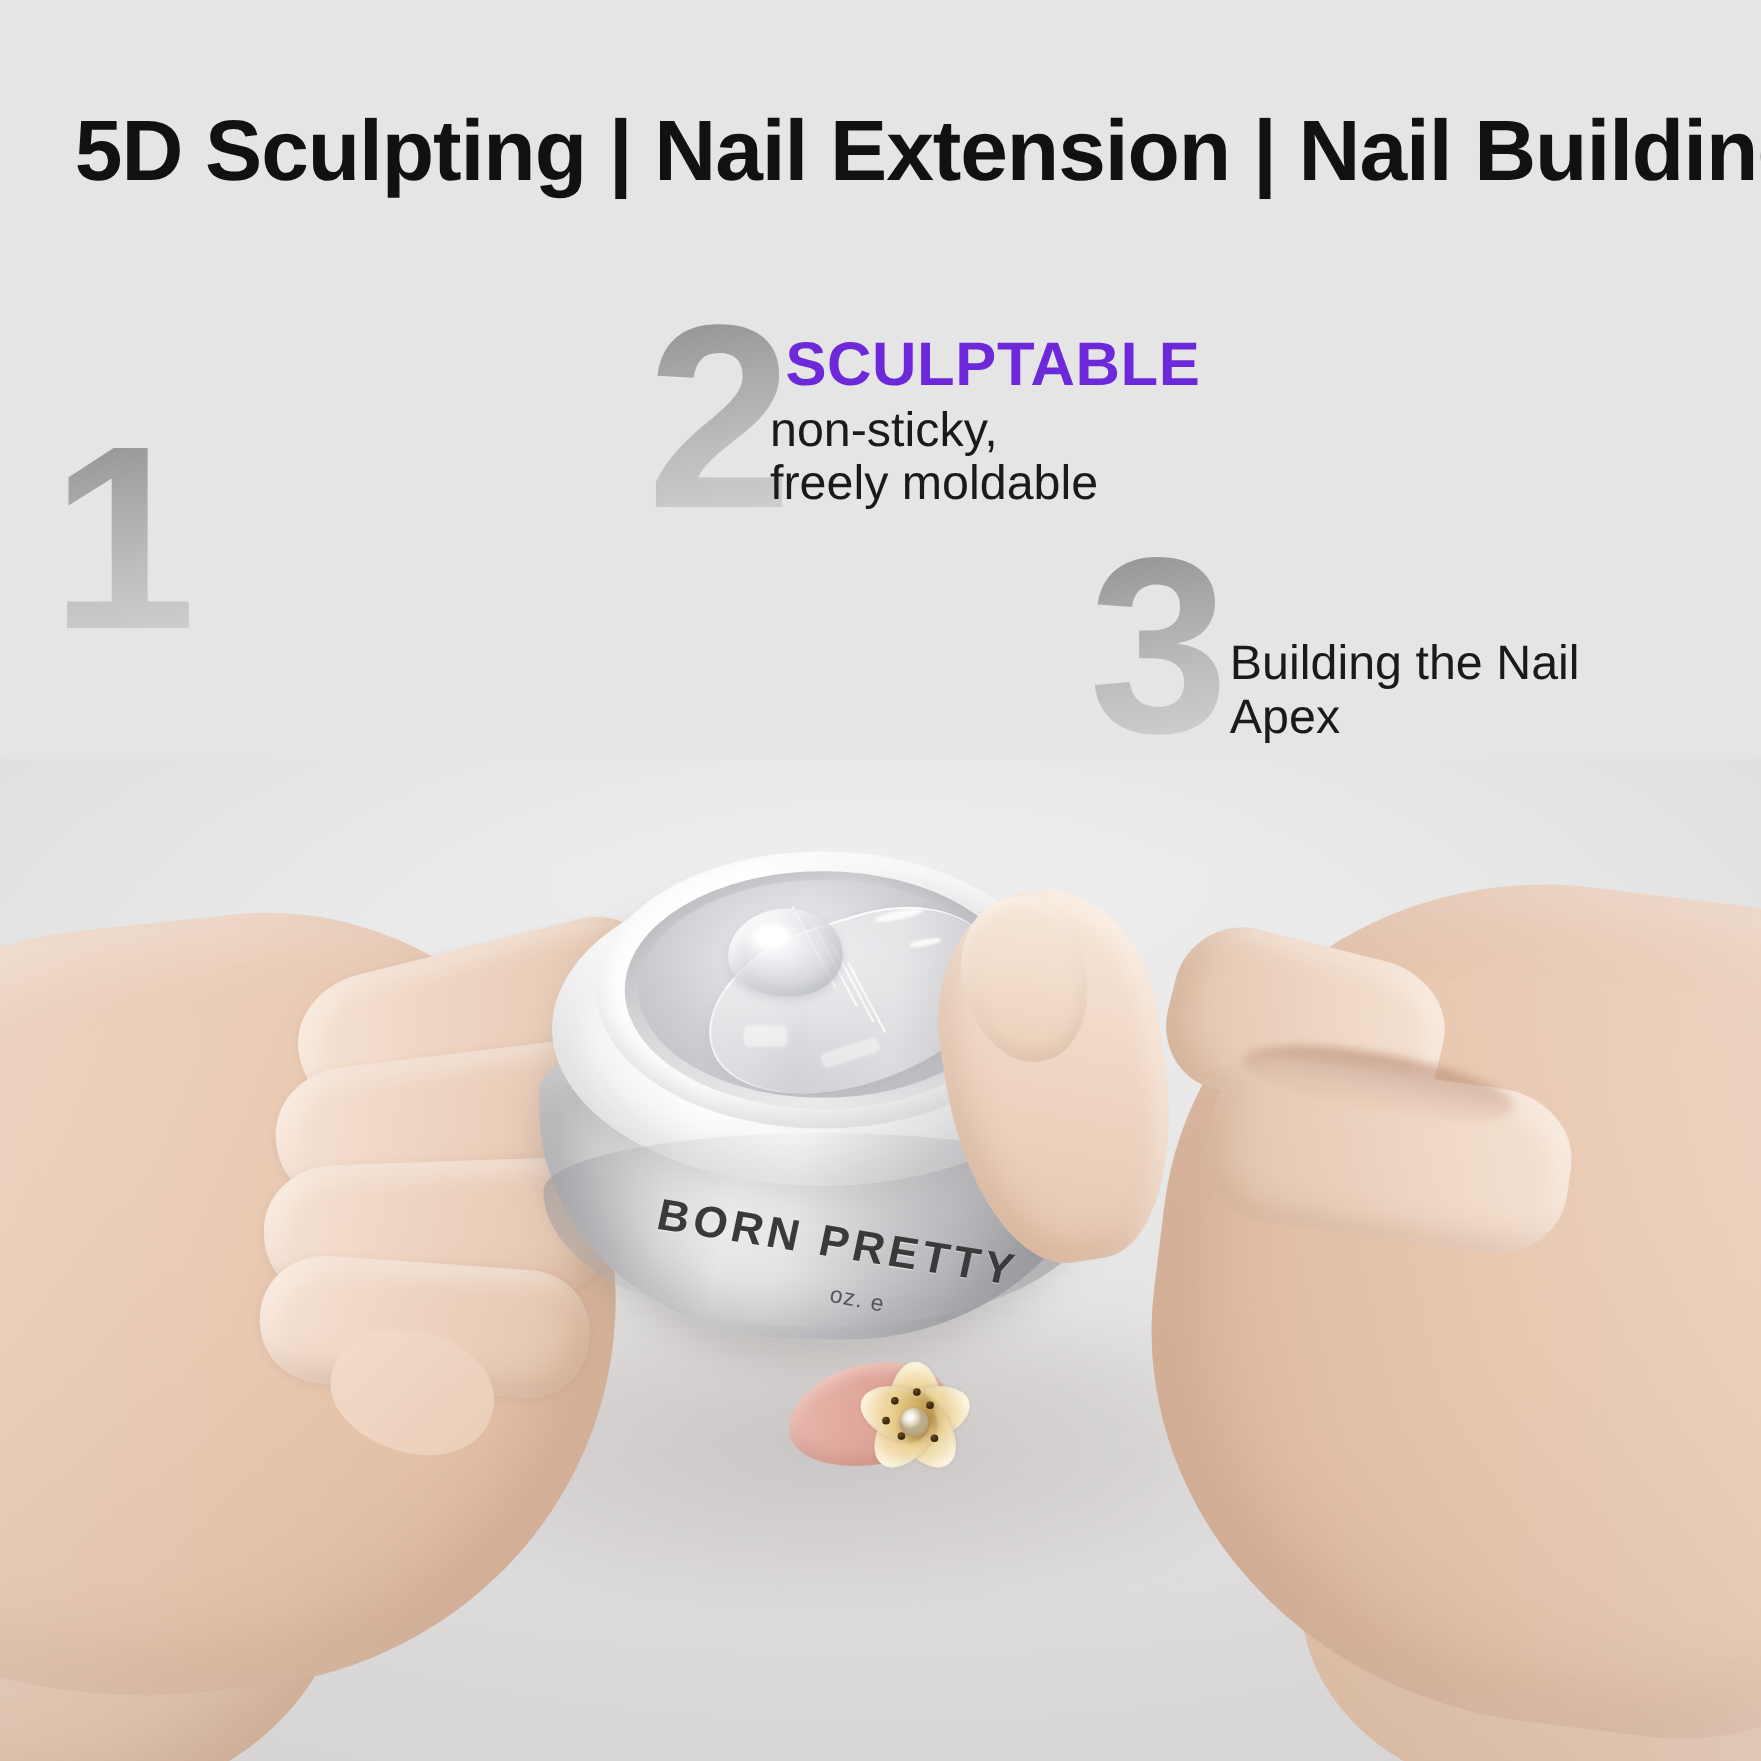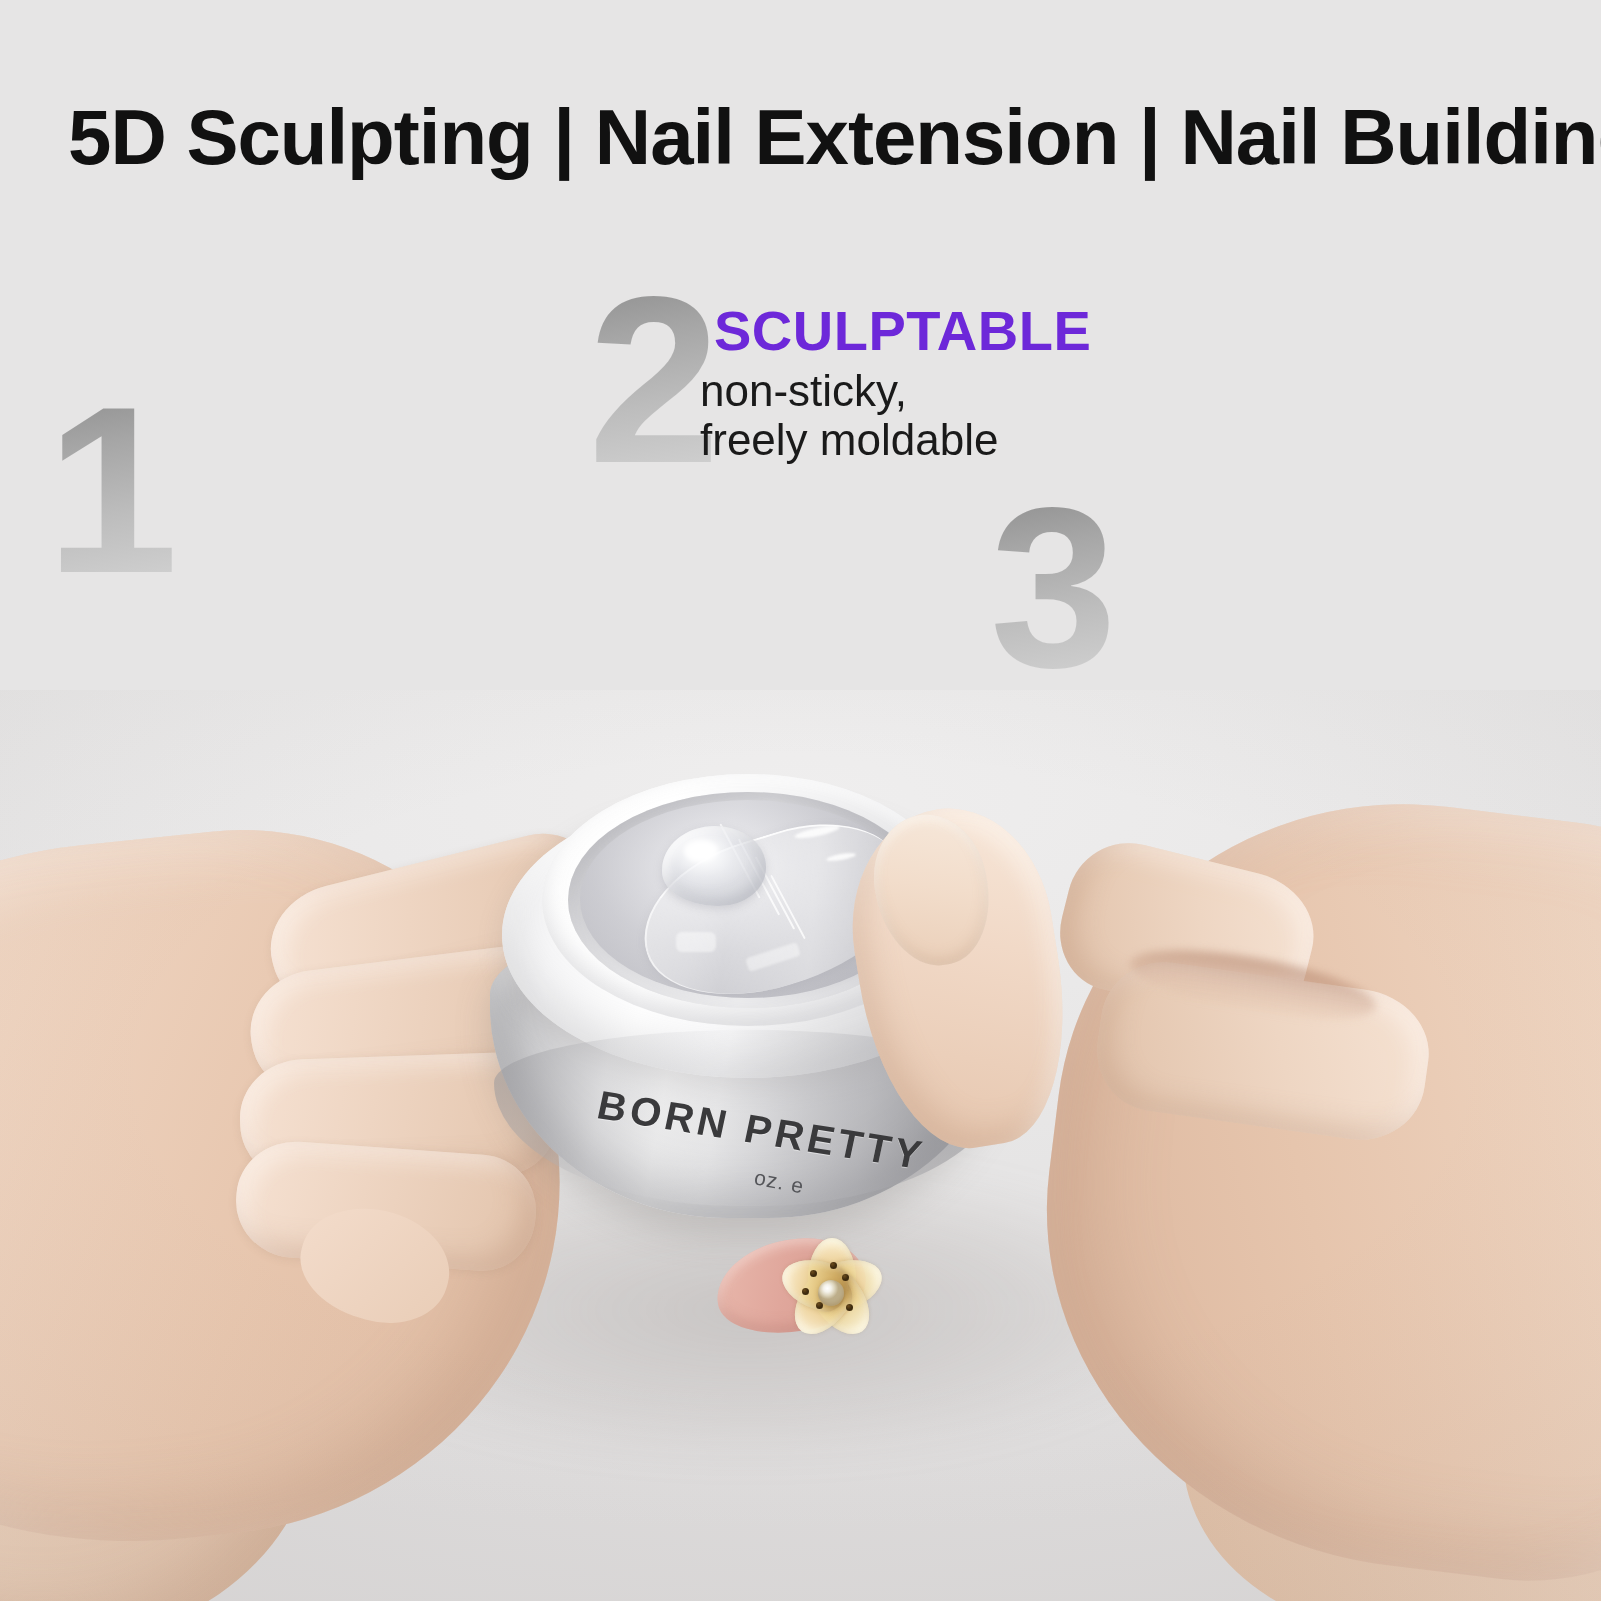--- a/index.html
+++ b/index.html
@@ -349,20 +349,22 @@
 
   <div class="feature" id="feat-2">
     <div class="num">2</div>
     <div class="ftitle">SCULPTABLE</div>
     <div class="fsub" style="white-space:pre-line">non-sticky,
 freely moldable</div>
   </div>
 
   <div class="feature" id="feat-3">
     <div class="num">3</div>
+    <div class="fsub" style="white-space:pre-line">Building the Nail
+Apex</div>
   </div>
 
   <div class="photo">
 
     <div class="table-shadow"></div>
 
     <div>
       <div class="lh-wrist"></div>
       <div class="lh-palm"></div>
       <div class="finger lh-f1"></div>

